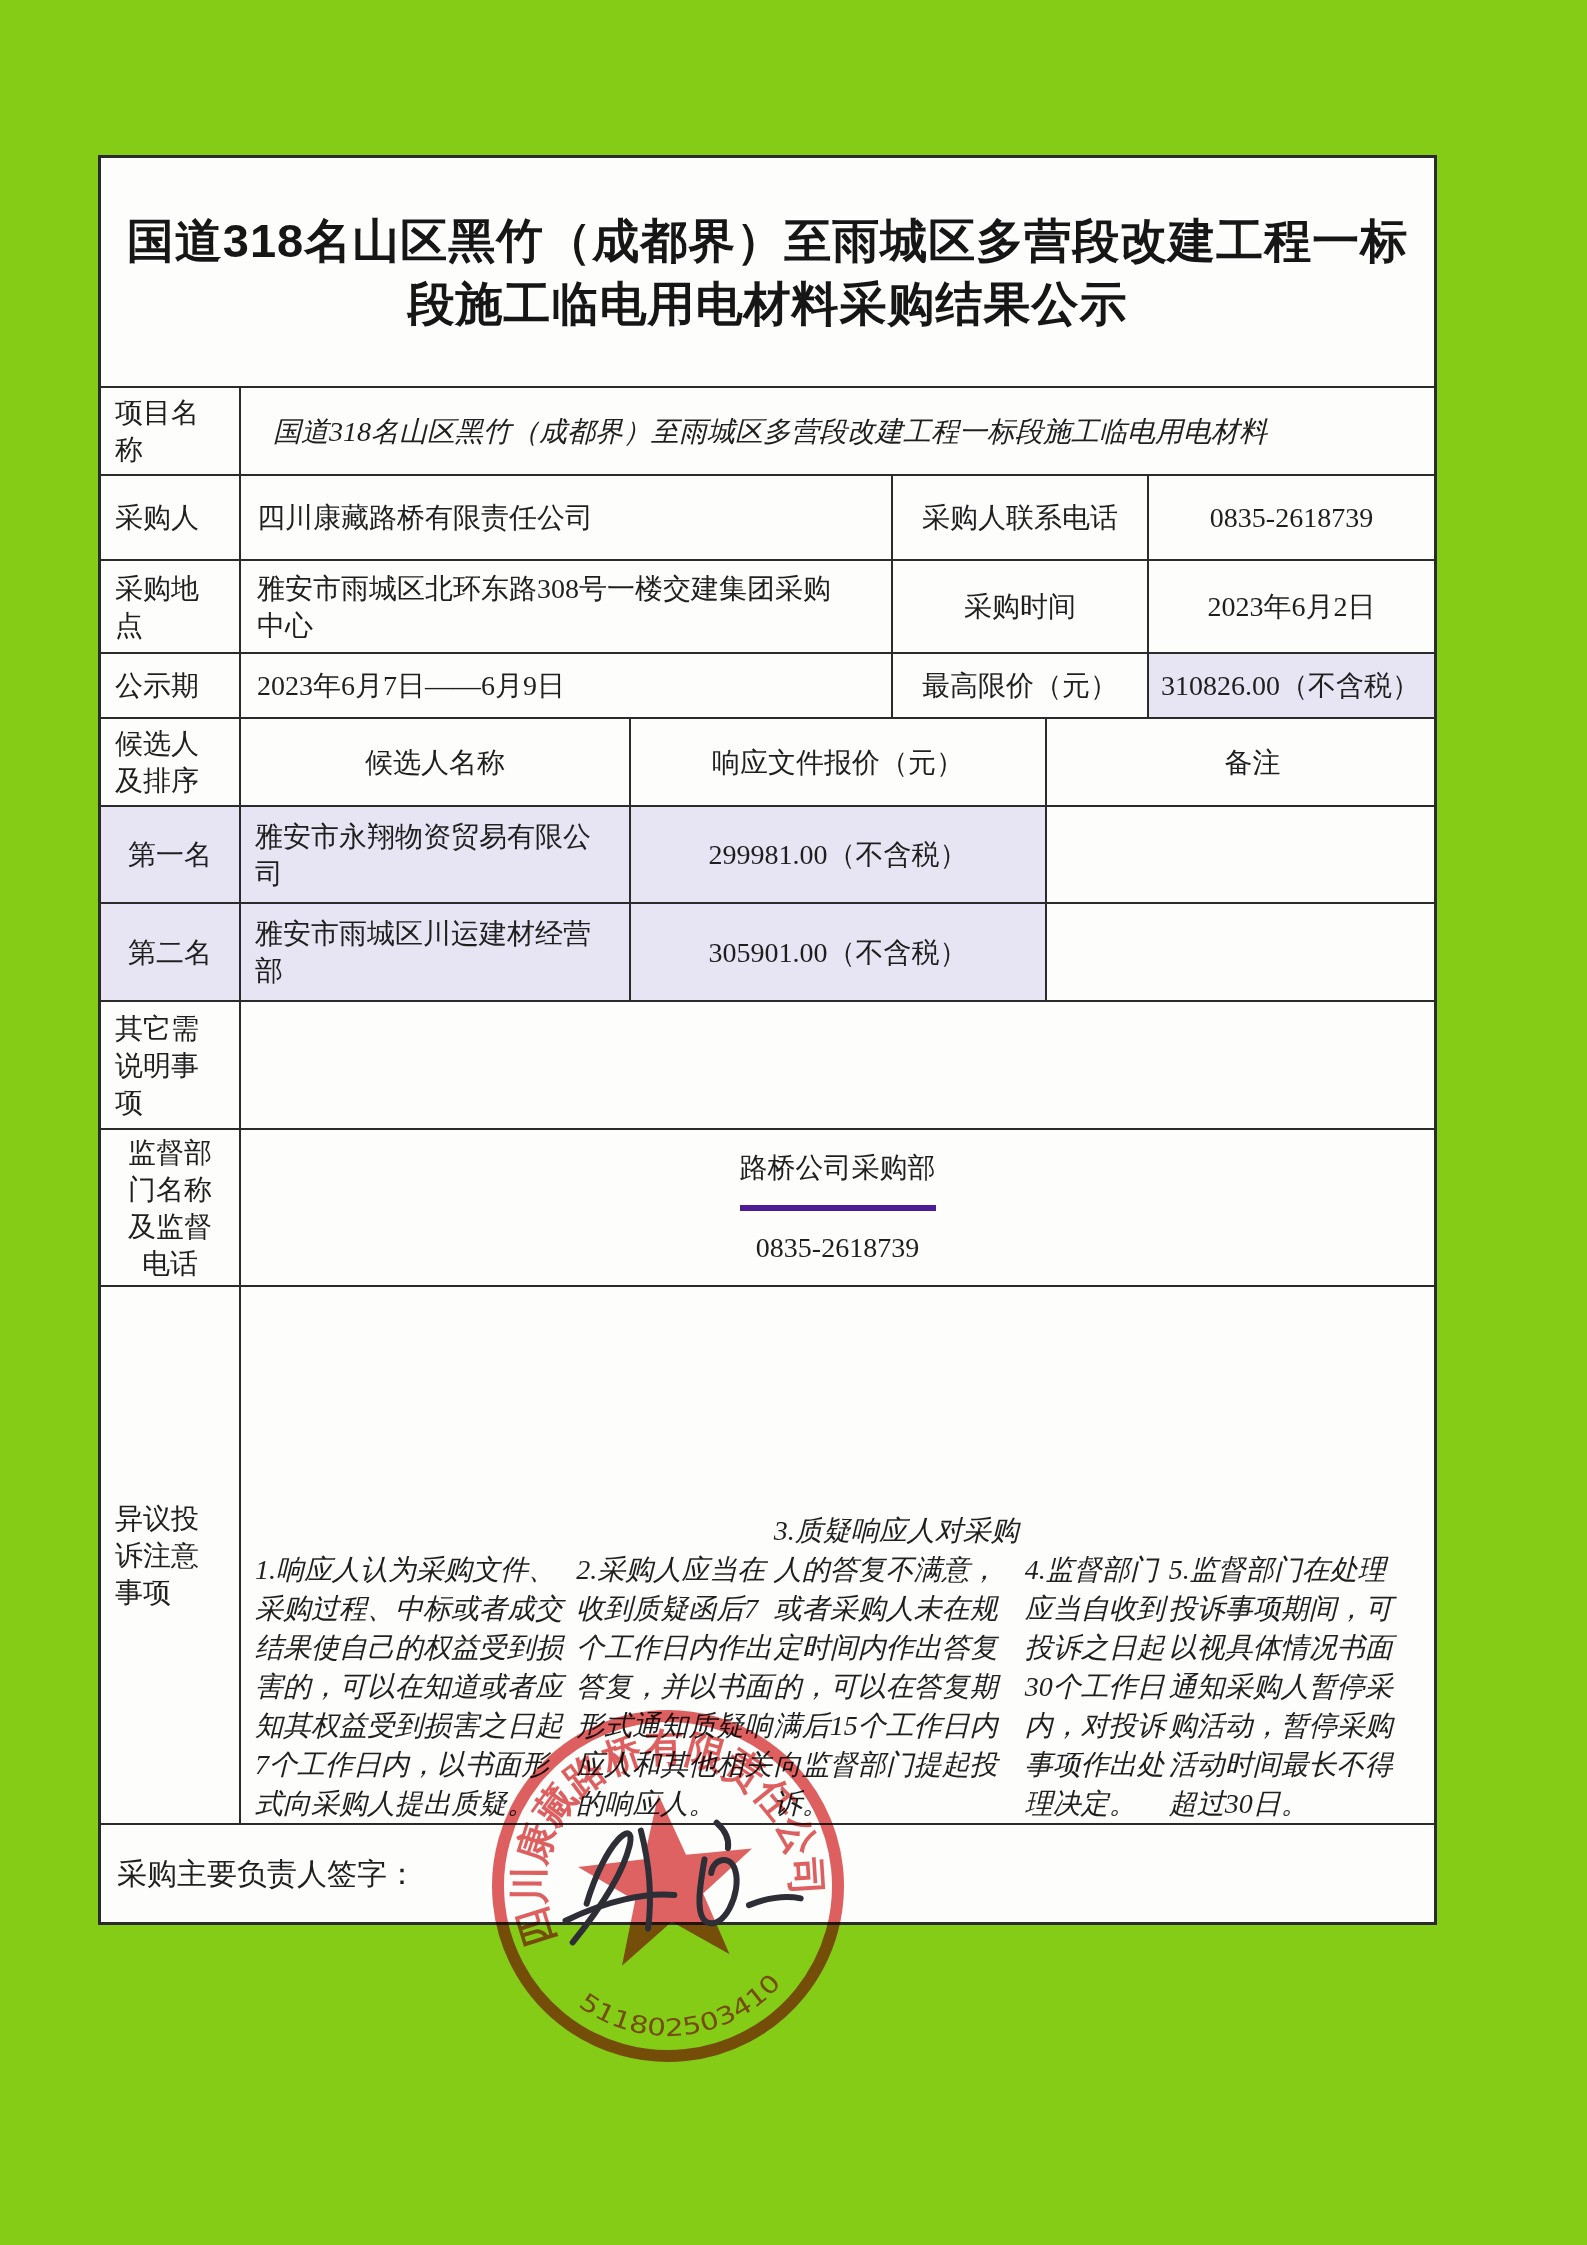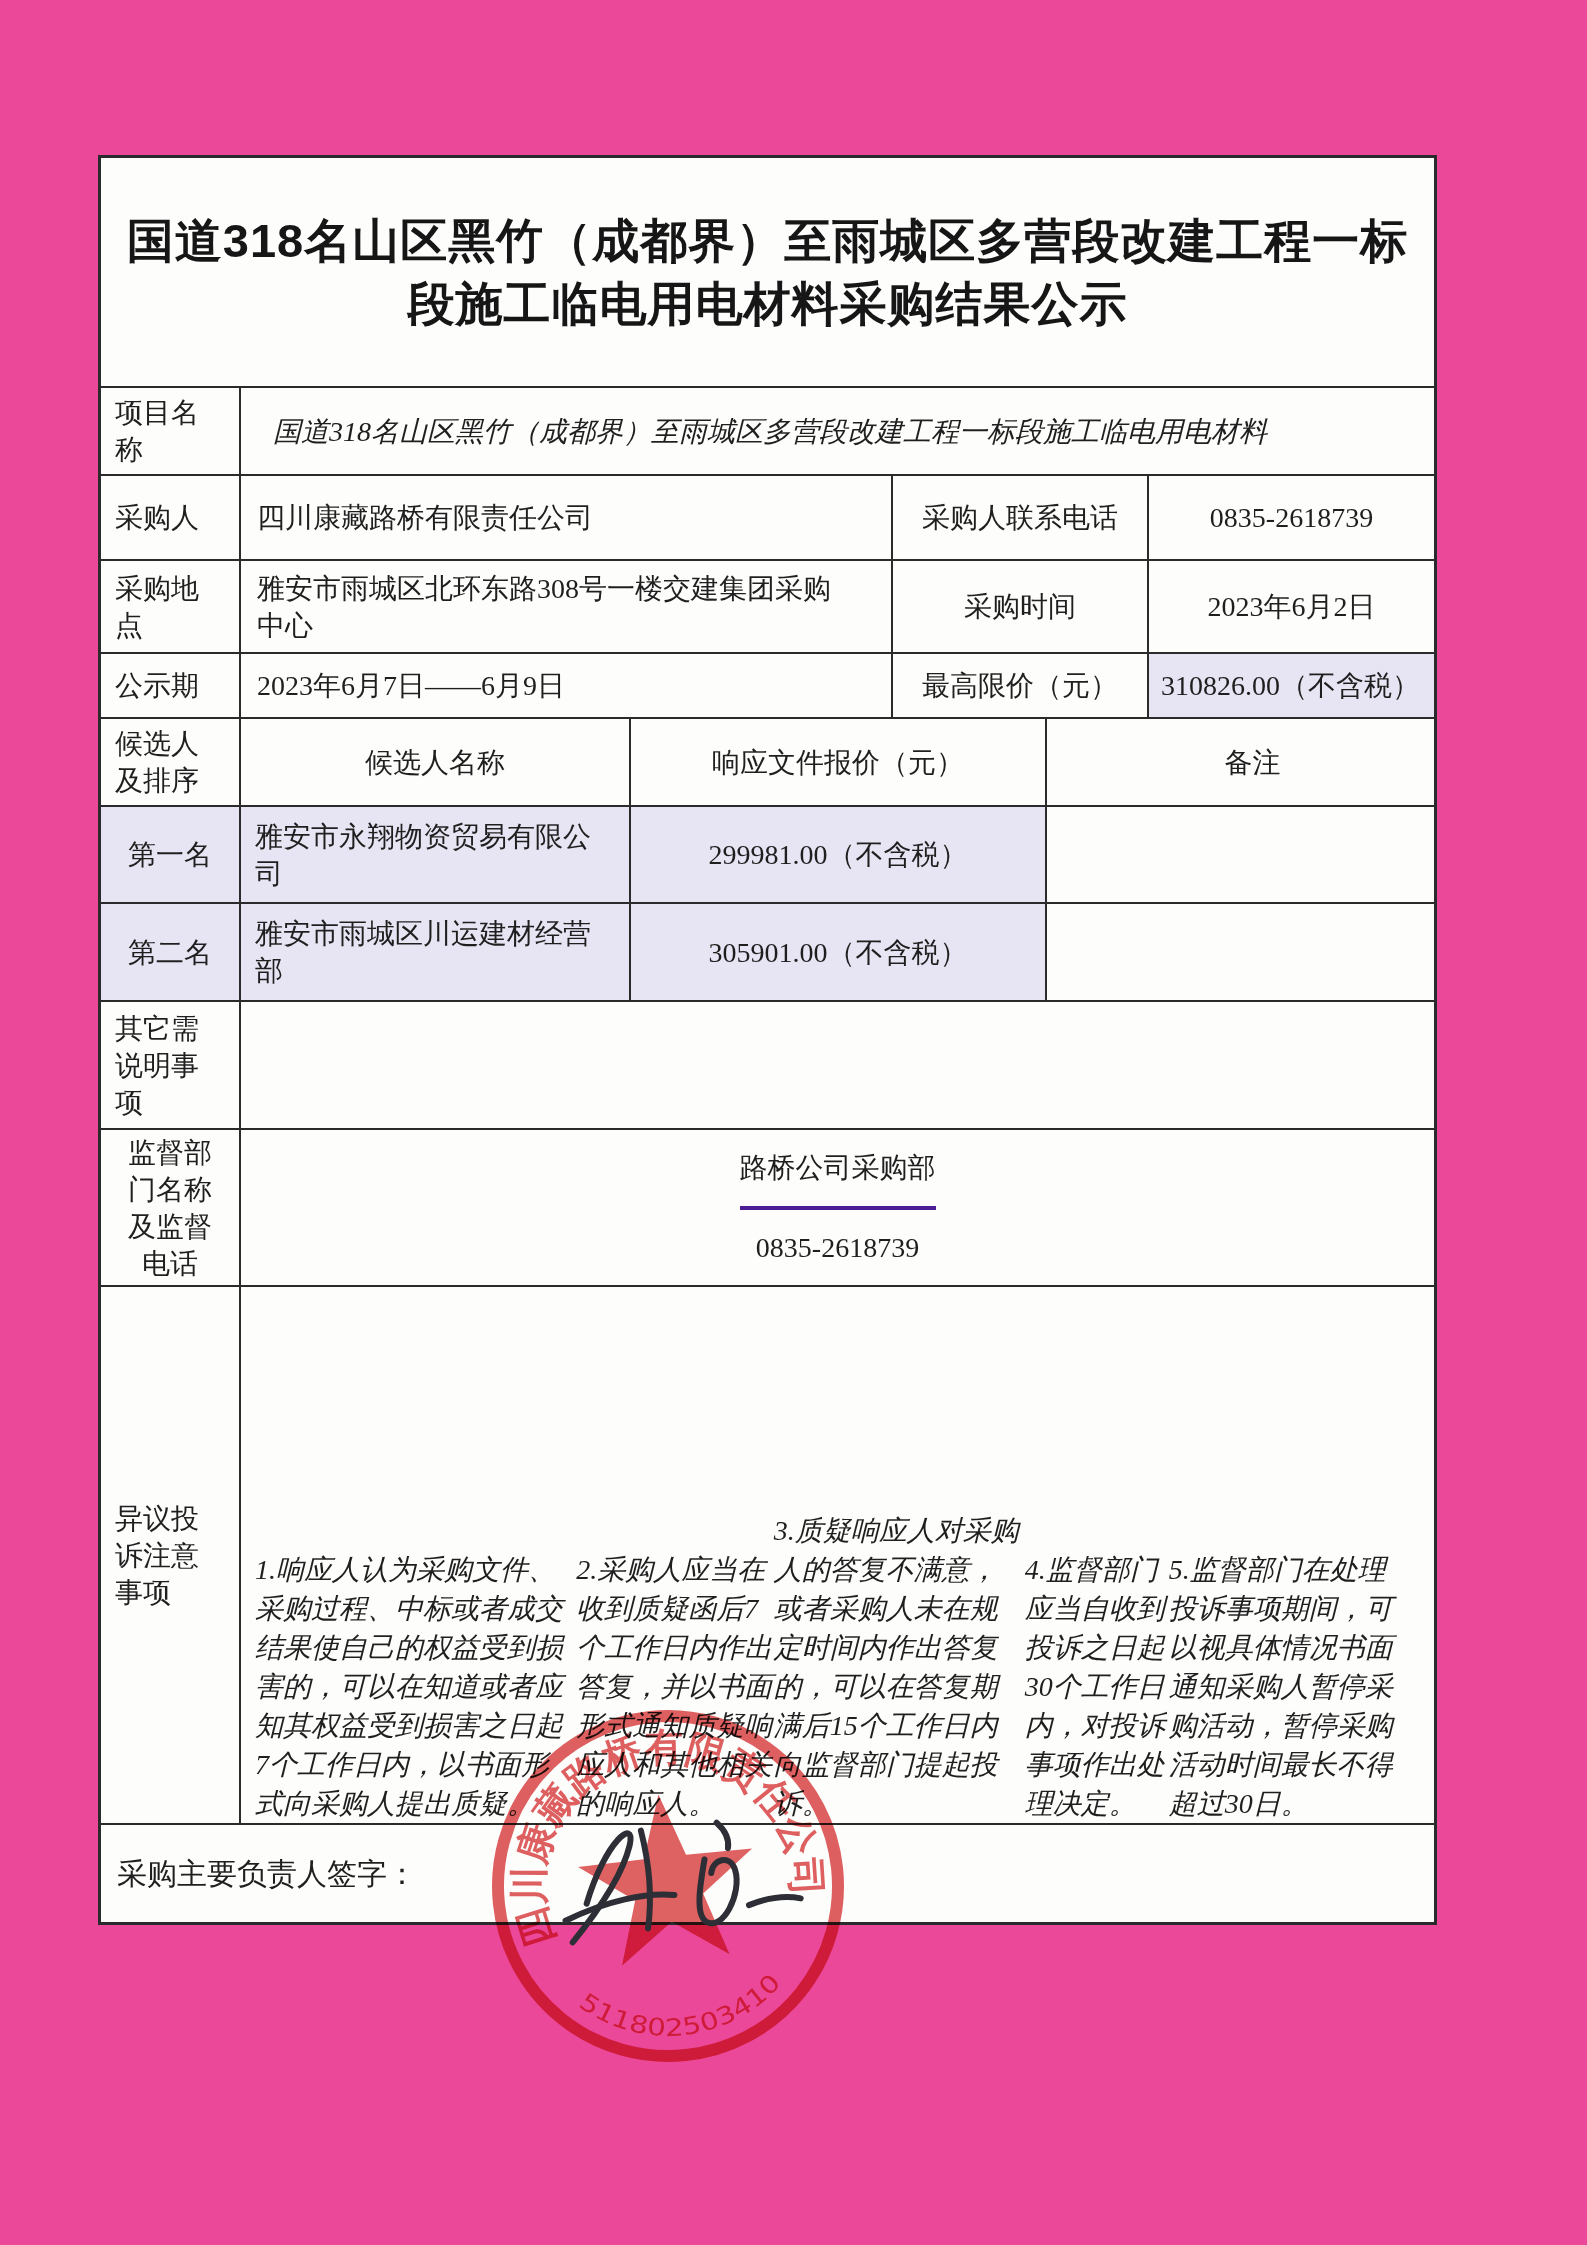--- a/index.html
+++ b/index.html
@@ -1,18 +1,18 @@
 <!DOCTYPE html>
 <html><head>
 <meta charset="utf-8">
 <style>
   html,body { margin:0; padding:0; background:#e8e8e8; }
   .page {
     position:relative; width:1587px; height:2245px; margin:0 auto;
-    background:#ec4899; overflow:hidden;
+    background:#84cc16; overflow:hidden;
     font-family:"Liberation Serif","DejaVu Serif",serif; color:#1f1f1f;
   }
   .doc-table {
     position:absolute; left:98px; top:155px; width:1339px;
     border:3px solid #2b2b2b; box-sizing:border-box; background:#fdfdfc;
   }
   .row { display:flex; box-sizing:border-box; border-bottom:2px solid #2b2b2b; }
   .row:last-child { border-bottom:none; }
   .cell {
     box-sizing:border-box; border-right:2px solid #2b2b2b;
@@ -38,21 +38,21 @@
   .c-value.vleft { justify-content:flex-start; padding-left:12px; }
   .c-rank { width:140px; justify-content:center; text-align:center; }
   .c-name { width:390px; padding:0 14px 0 14px; }
   .c-price { width:416px; justify-content:center; }
   .c-remark { flex:1; justify-content:center;margin-left:24px; }
   .center { justify-content:center; text-align:center; }
   .hl { background:#e7e5f3; }
 
   .sup-col { flex:1; display:flex; flex-direction:column; border-right:none; padding:0; }
   .sup-cell { flex:1; display:flex; align-items:center; justify-content:center; font-size:28px; }
-  .sup-cell.top { border-bottom:4px solid #4c1d95; }
+  .sup-cell.top { border-bottom:6px solid #4c1d95; }
 
   .obj-cell { flex:1; flex-direction:row; justify-content:center; align-items:flex-end;
     padding:0 40px 0 14px;font-style:italic; }
   .obj-item { font-size:28px; line-height:39px; text-align:left; }
 
   .sig-cell { width:100%; border-right:none; padding-left:16px; font-size:30px; }
 
   .stamp-wrap {
     position:absolute; left:468px; top:1686px; width:400px; height:400px;
     opacity:0.9; mix-blend-mode:multiply; transform:rotate(-6deg); pointer-events:none;

